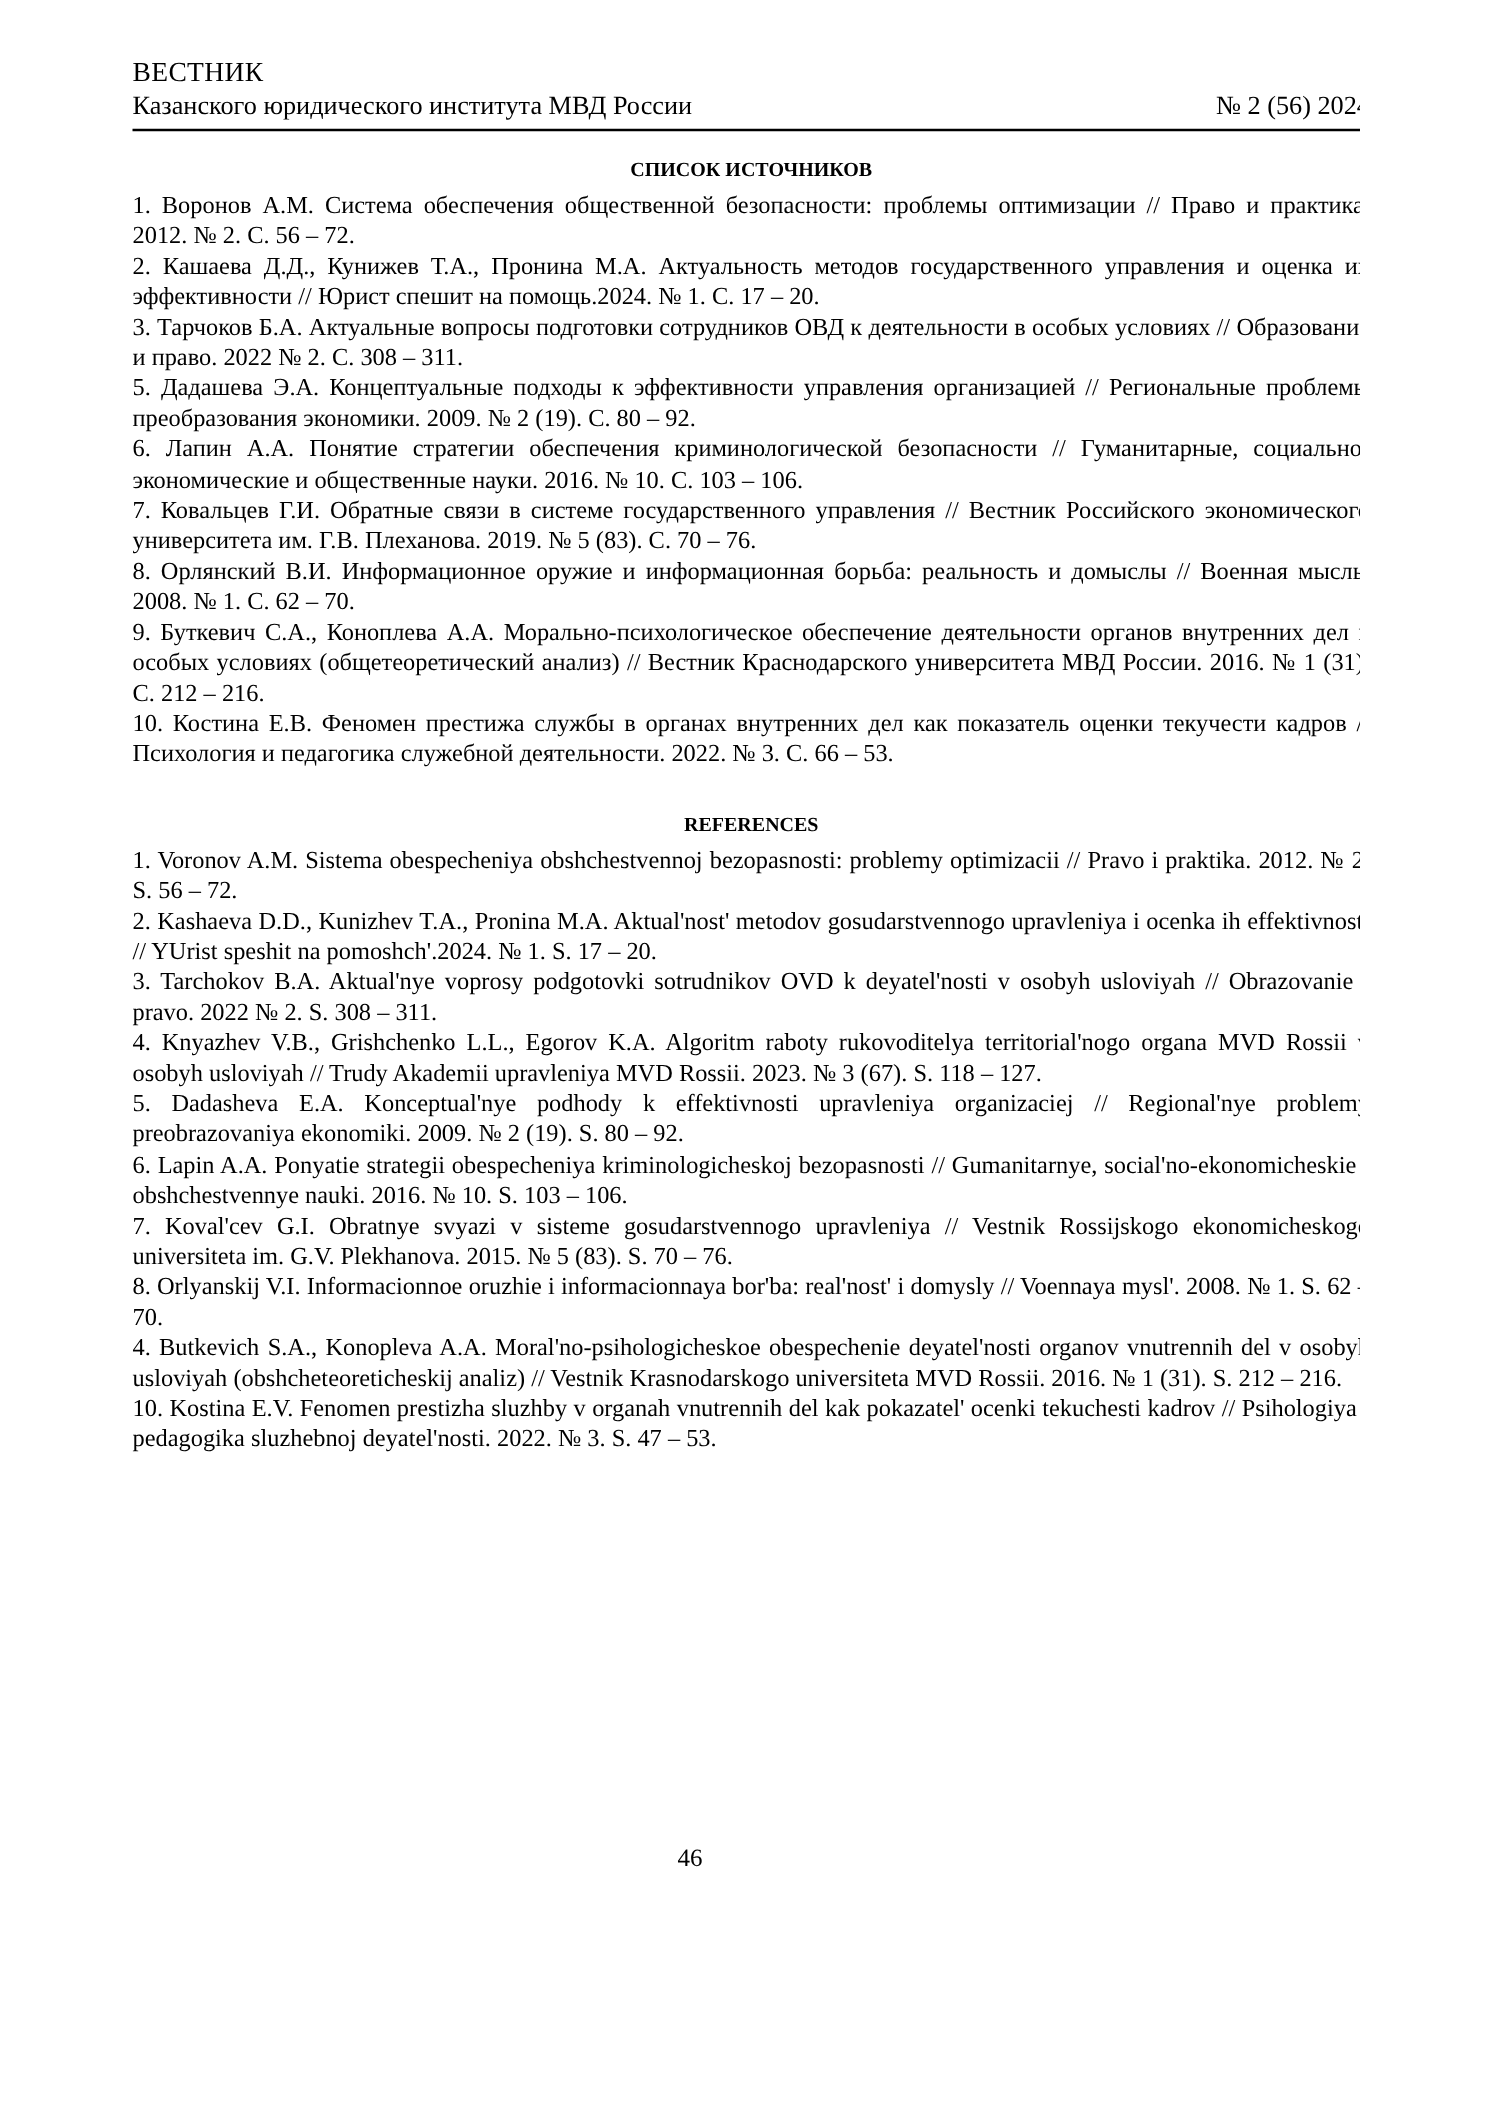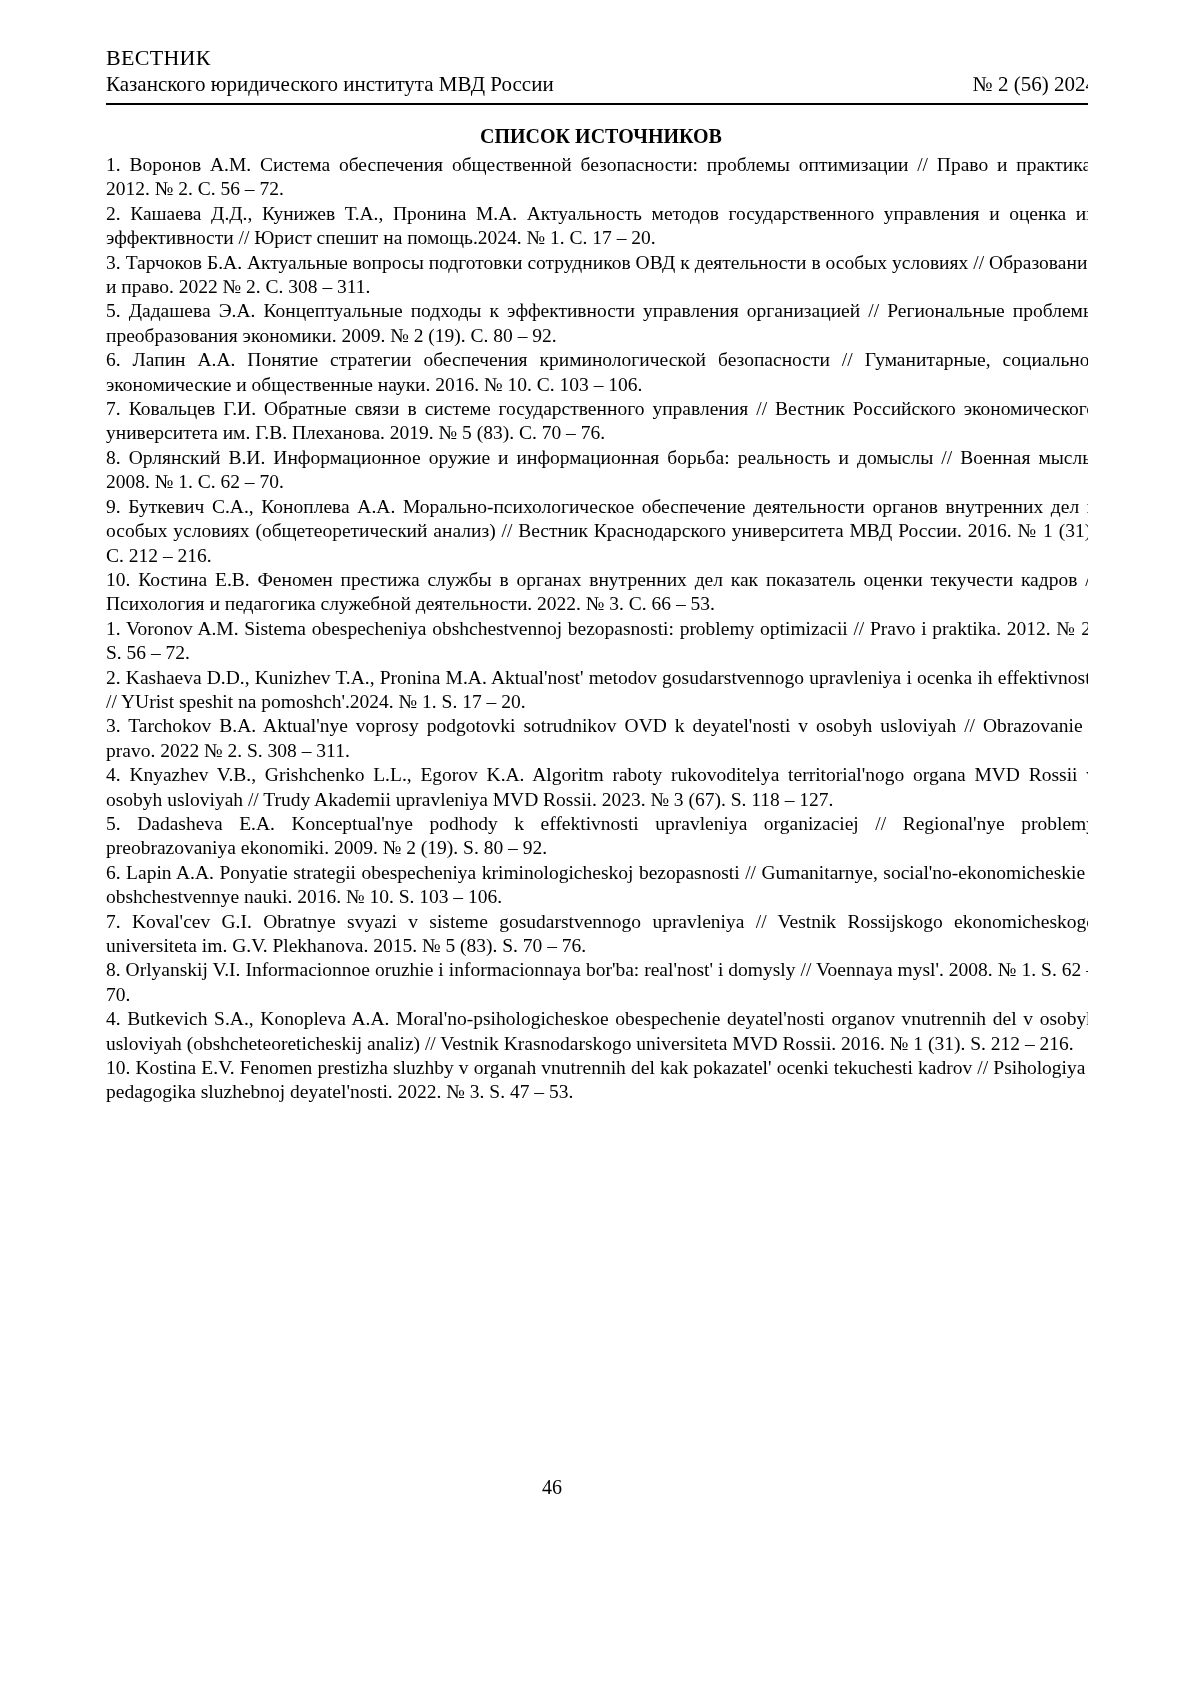--- a/index.html
+++ b/index.html
@@ -35,21 +35,21 @@
     line-height: 27px;
   }
   .header-rule {
     border: 0;
     border-top: 2px solid #000000;
     margin: 5px 0 0 0;
   }
   .section-heading {
     text-align: center;
     font-weight: bold;
-    font-size: 20px;
+    font-size: 16px;
     line-height: 25px;
     margin: 19px 0 4px 0;
   }
   .section-heading.second {
     margin-top: 31px;
   }
   .ref {
     font-size: 19.5px;
     line-height: 24.4px;
     text-align: justify;
@@ -83,20 +83,21 @@
     <p class="ref">1. Воронов А.М. Система обеспечения общественной безопасности: проблемы оптимизации // Право и практика. 2012. № 2. С. 56 – 72.</p>
     <p class="ref">2. Кашаева Д.Д., Кунижев Т.А., Пронина М.А. Актуальность методов государственного управления и оценка их эффективности // Юрист спешит на помощь.2024. № 1. С. 17 – 20.</p>
     <p class="ref">3. Тарчоков Б.А. Актуальные вопросы подготовки сотрудников ОВД к деятельности в особых условиях // Образование и право. 2022 № 2. С. 308 – 311.</p>
     <p class="ref">5. Дадашева Э.А. Концептуальные подходы к эффективности управления организацией // Региональные проблемы преобразования экономики. 2009. № 2 (19). С. 80 – 92.</p>
     <p class="ref">6. Лапин А.А. Понятие стратегии обеспечения криминологической безопасности // Гуманитарные, социально-экономические и общественные науки. 2016. № 10. С. 103 – 106.</p>
     <p class="ref">7. Ковальцев Г.И. Обратные связи в системе государственного управления // Вестник Российского экономического университета им. Г.В. Плеханова. 2019. № 5 (83). С. 70 – 76.</p>
     <p class="ref">8. Орлянский В.И. Информационное оружие и информационная борьба: реальность и домыслы // Военная мысль. 2008. № 1. С. 62 – 70.</p>
     <p class="ref">9. Буткевич С.А., Коноплева А.А. Морально-психологическое обеспечение деятельности органов внутренних дел в особых условиях (общетеоретический анализ) // Вестник Краснодарского университета МВД России. 2016. № 1 (31). С. 212 – 216.</p>
     <p class="ref">10. Костина Е.В. Феномен престижа службы в органах внутренних дел как показатель оценки текучести кадров // Психология и педагогика служебной деятельности. 2022. № 3. С. 66 – 53.</p>
 
+    <h2 class="section-heading second">REFERENCES</h2>
     <p class="ref">1. Voronov A.M. Sistema obespecheniya obshchestvennoj bezopasnosti: problemy optimizacii // Pravo i praktika. 2012. № 2. S. 56 – 72.</p>
     <p class="ref">2. Kashaeva D.D., Kunizhev T.A., Pronina M.A. Aktual'nost' metodov gosudarstvennogo upravleniya i ocenka ih effektivnosti // YUrist speshit na pomoshch'.2024. № 1. S. 17 – 20.</p>
     <p class="ref">3. Tarchokov B.A. Aktual'nye voprosy podgotovki sotrudnikov OVD k deyatel'nosti v osobyh usloviyah // Obrazovanie i pravo. 2022 № 2. S. 308 – 311.</p>
     <p class="ref">4. Knyazhev V.B., Grishchenko L.L., Egorov K.A. Algoritm raboty rukovoditelya territorial'nogo organa MVD Rossii v osobyh usloviyah // Trudy Akademii upravleniya MVD Rossii. 2023. № 3 (67). S. 118 – 127.</p>
     <p class="ref">5. Dadasheva E.A. Konceptual'nye podhody k effektivnosti upravleniya organizaciej // Regional'nye problemy preobrazovaniya ekonomiki. 2009. № 2 (19). S. 80 – 92.</p>
     <p class="ref">6. Lapin A.A. Ponyatie strategii obespecheniya kriminologicheskoj bezopasnosti // Gumanitarnye, social'no-ekonomicheskie i obshchestvennye nauki. 2016. № 10. S. 103 – 106.</p>
     <p class="ref">7. Koval'cev G.I. Obratnye svyazi v sisteme gosudarstvennogo upravleniya // Vestnik Rossijskogo ekonomicheskogo universiteta im. G.V. Plekhanova. 2015. № 5 (83). S. 70 – 76.</p>
     <p class="ref">8. Orlyanskij V.I. Informacionnoe oruzhie i informacionnaya bor'ba: real'nost' i domysly // Voennaya mysl'. 2008. № 1. S. 62 – 70.</p>
     <p class="ref">4. Butkevich S.A., Konopleva A.A. Moral'no-psihologicheskoe obespechenie deyatel'nosti organov vnutrennih del v osobyh usloviyah (obshcheteoreticheskij analiz) // Vestnik Krasnodarskogo universiteta MVD Rossii. 2016. № 1 (31). S. 212 – 216.</p>
     <p class="ref">10. Kostina E.V. Fenomen prestizha sluzhby v organah vnutrennih del kak pokazatel' ocenki tekuchesti kadrov // Psihologiya i pedagogika sluzhebnoj deyatel'nosti. 2022. № 3. S. 47 – 53.</p>

